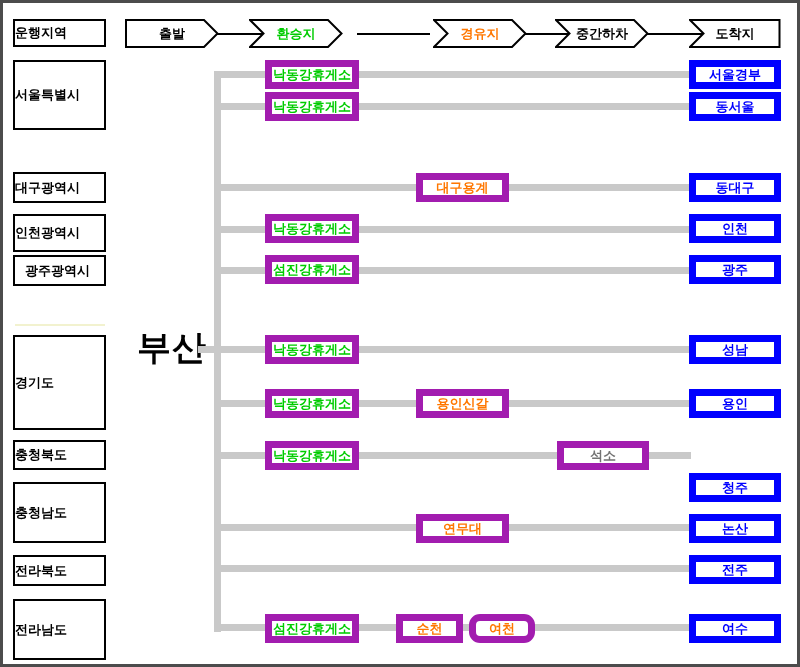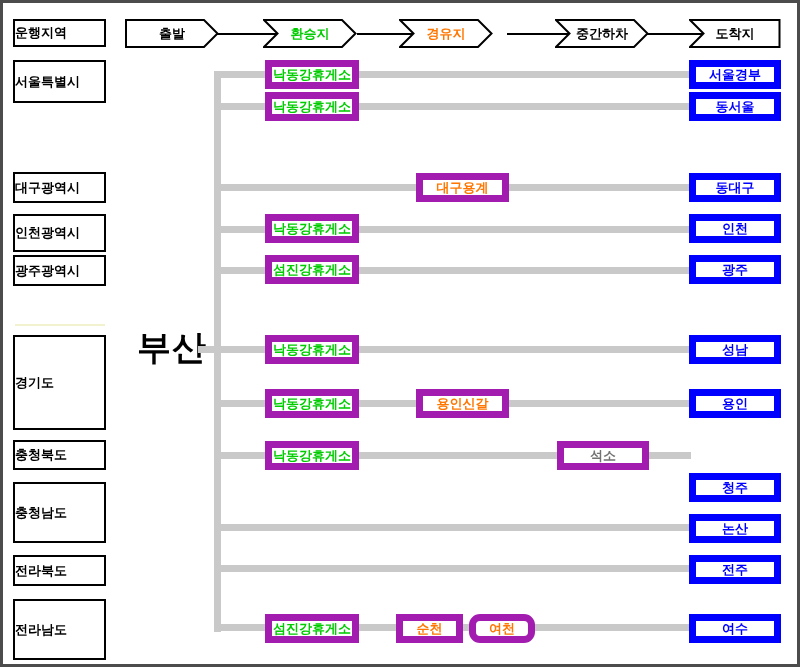--- a/index.html
+++ b/index.html
@@ -46,27 +46,27 @@
   <div class="hconn" style="left:354px;width:73px;"></div>
   <div class="hconn" style="left:504px;width:63px;"></div>
   <div class="hconn" style="left:644px;width:57px;"></div>
 
   <div class="harrow" style="left:122px;">
     <svg width="94" height="29">
         <path d="M1 1 H79 L92.5 14.5 L79 28 H1 Z" fill="#fff" stroke="#000" stroke-width="2"></path>
       </svg>
     <span class="hlabel">출발</span>
   </div>
-  <div class="harrow" style="left:260px;text-align:right;">
+  <div class="harrow" style="left:246px;text-align:right;">
     <svg width="94" height="29">
         <path d="M1 1 H79 L92.5 14.5 L79 28 H1 L14.5 14.5 Z" fill="#fff" stroke="#000" stroke-width="2"></path>
       </svg>
     <span class="hlabel green">환승지</span>
   </div>
-  <div class="harrow" style="left:396px;">
+  <div class="harrow" style="left:430px;">
     <svg width="94" height="29">
         <path d="M1 1 H79 L92.5 14.5 L79 28 H1 L14.5 14.5 Z" fill="#fff" stroke="#000" stroke-width="2"></path>
       </svg>
     <span class="hlabel orange">경유지</span>
   </div>
   <div class="harrow" style="left:552px;">
     <svg width="94" height="29">
         <path d="M1 1 H79 L92.5 14.5 L79 28 H1 L14.5 14.5 Z" fill="#fff" stroke="#000" stroke-width="2"></path>
       </svg>
     <span class="hlabel">중간하차</span>
@@ -74,30 +74,30 @@
   <div class="harrow" style="left:686px;width:92px;">
     <svg width="92" height="29">
         <path d="M1 1 H90.5 V28 H1 L14.5 14.5 Z" fill="#fff" stroke="#000" stroke-width="2"></path>
       </svg>
     <span class="hlabel">도착지</span>
   </div>
 
   <div class="regionbox" style="top:16px;height:28px;">
     <span>운행지역</span>
   </div>
-  <div class="regionbox" style="top:57px;height:43px;">
+  <div class="regionbox" style="top:57px;height:70px;">
     <span>서울특별시</span>
   </div>
   <div class="regionbox" style="top:169px;height:31px;">
     <span>대구광역시</span>
   </div>
   <div class="regionbox" style="top:211px;height:38px;">
     <span>인천광역시</span>
   </div>
-  <div class="regionbox" style="top:252px;height:31px;">
+  <div class="regionbox" style="top:252px;height:31px;padding-left:10px;">
     <span>광주광역시</span>
   </div>
   <div class="faintline"></div>
   <div class="regionbox" style="top:332px;height:95px;">
     <span>경기도</span>
   </div>
   <div class="regionbox" style="top:437px;height:30px;">
     <span>충청북도</span>
   </div>
   <div class="regionbox" style="top:479px;height:61px;">
@@ -181,20 +181,23 @@
   <div class="nbox transfer" style="top:438px;">
       <span>낙동강휴게소</span>
     </div>
   <div class="nbox stop" style="top:438px;">
       <span>석소</span>
     </div>
   <div class="nbox dest" style="top:438px;margin-top:32px;">
       <span>청주</span>
     </div>
 
+  <div class="nbox via" style="top:511px;">
+      <span>연무대</span>
+    </div>
   <div class="nbox dest" style="top:511px;">
       <span>논산</span>
     </div>
 
   <div class="nbox dest" style="top:552px;">
       <span>전주</span>
     </div>
 
   <div class="nbox transfer" style="top:611px;">
       <span>섬진강휴게소</span>

